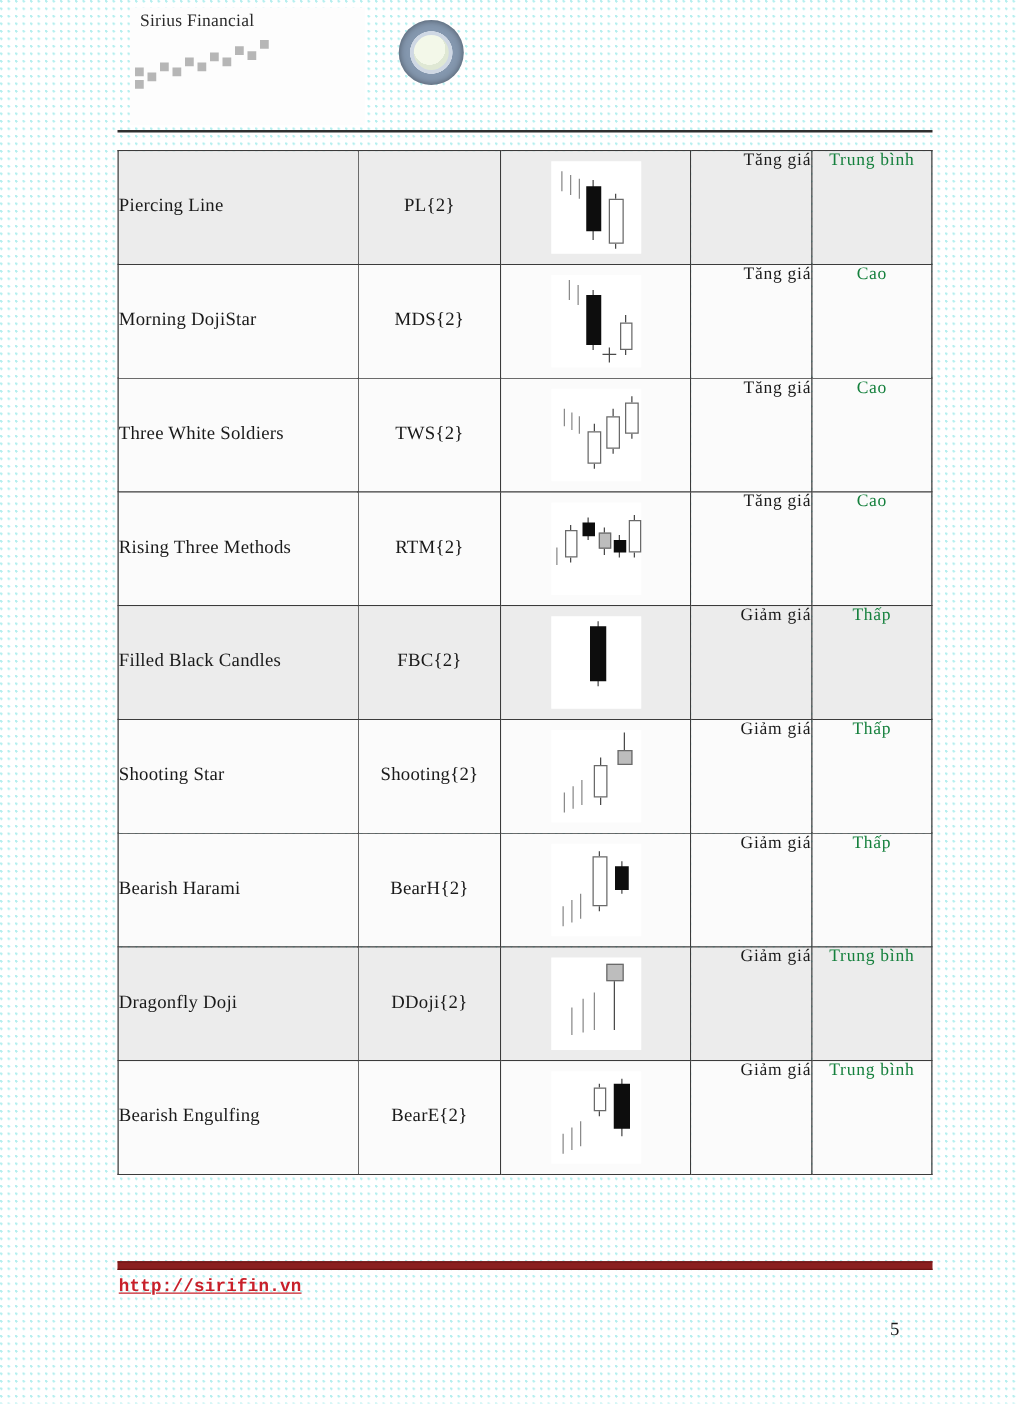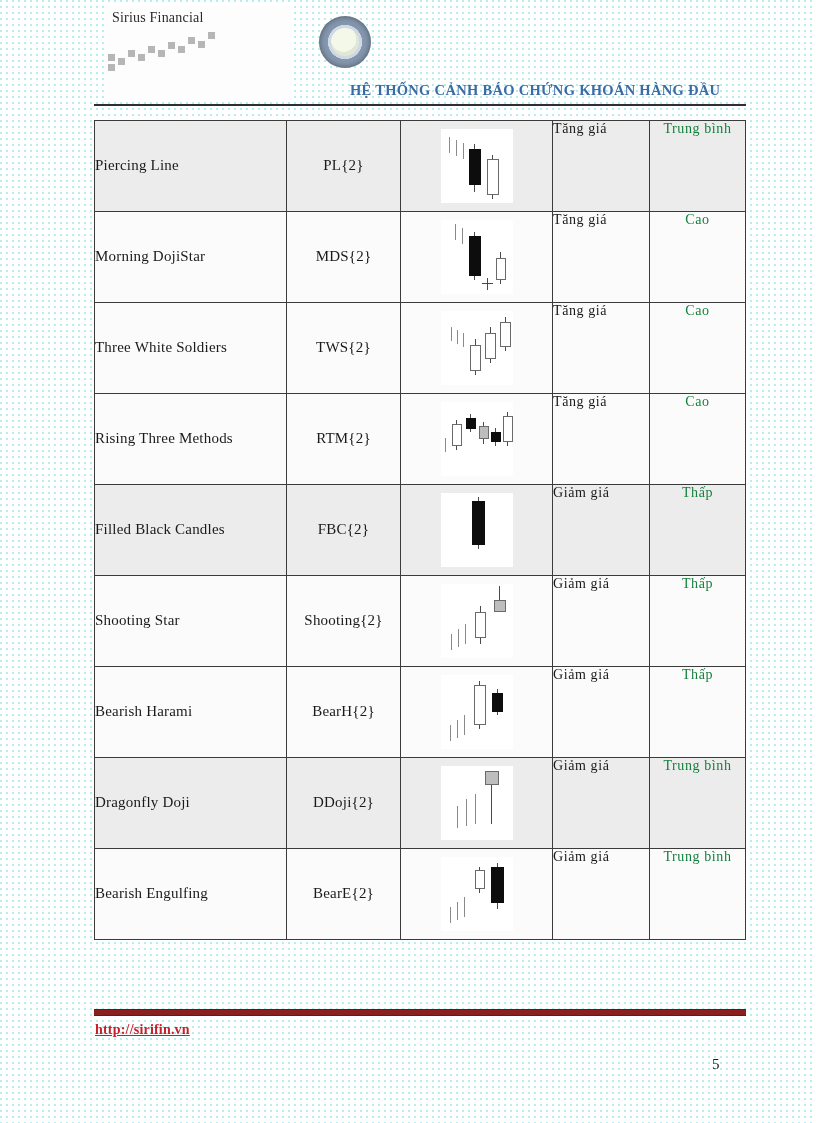--- a/index.html
+++ b/index.html
@@ -142,21 +142,21 @@
   .cell-code {
     font-size: 15px;
     color: #1a1a1a;
     text-align: center;
     padding-top: 36px;
     letter-spacing: .2px;
   }
   .cell-signal {
     font-size: 14px;
     color: #1a1a1a;
-    text-align: left;
+    text-align: right;
     padding-top: 57px;
     letter-spacing: .6px;
   }
   .cell-level {
     font-size: 14px;
     color: #15803d;
     text-align: center;
     padding-top: 32px;
     letter-spacing: .6px;
   }
@@ -205,21 +205,21 @@
     position: absolute;
     left: 94px; top: 1009px;
     width: 652px; height: 5px;
     background: #8a1f1f;
     border-top: 1px solid #6d1414;
     border-bottom: 1px solid #6d1414;
   }
   .footer-link {
     position: absolute;
     left: 95px; top: 1022px;
-    font-family: Liberation Serif, serif;
+    font-family: Liberation Mono, monospace;
     font-size: 14px;
     font-weight: bold;
     color: #c8202a;
     text-decoration: underline;
     letter-spacing: .2px;
   }
   .page-number {
     position: absolute;
     left: 712px; top: 1056px;
     font-family: "Liberation Serif", serif;
@@ -246,21 +246,20 @@
           <rect x="52" y="22" width="7" height="7"></rect>
           <rect x="62" y="14" width="7" height="7"></rect>
           <rect x="72" y="18" width="7" height="7"></rect>
           <rect x="82" y="9" width="7" height="7"></rect>
           <rect x="92" y="13" width="7" height="7"></rect>
           <rect x="102" y="4" width="7" height="7"></rect>
         </g>
       </svg>
       <div class="logo-orb"></div>
     </div>
-    <div class="header-title">HỆ THỐNG CẢNH BÁO CHỨNG KHOÁN HÀNG ĐẦU</div>
     <div class="header-rule"></div>
   </div>
 
   <table class="pattern-table">
     <colgroup>
       <col class="col-name">
         <col class="col-code">
         <col class="col-img">
         <col class="col-signal">
         <col class="col-level">

